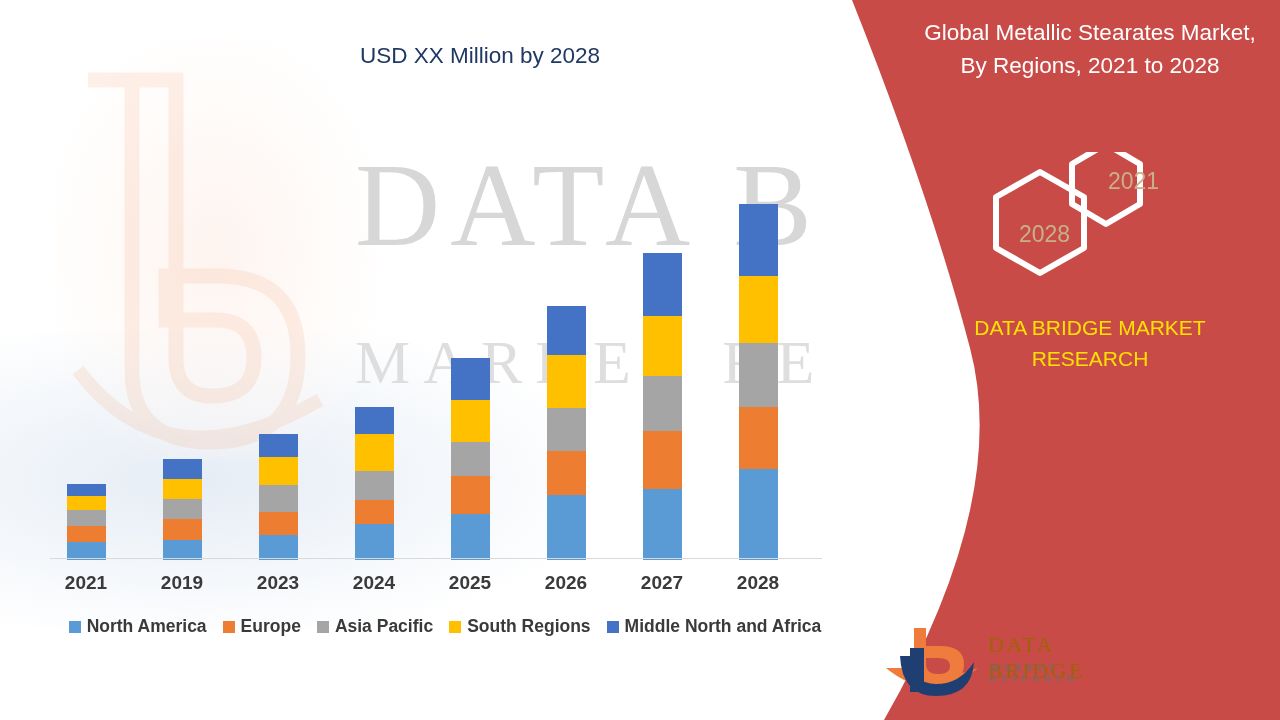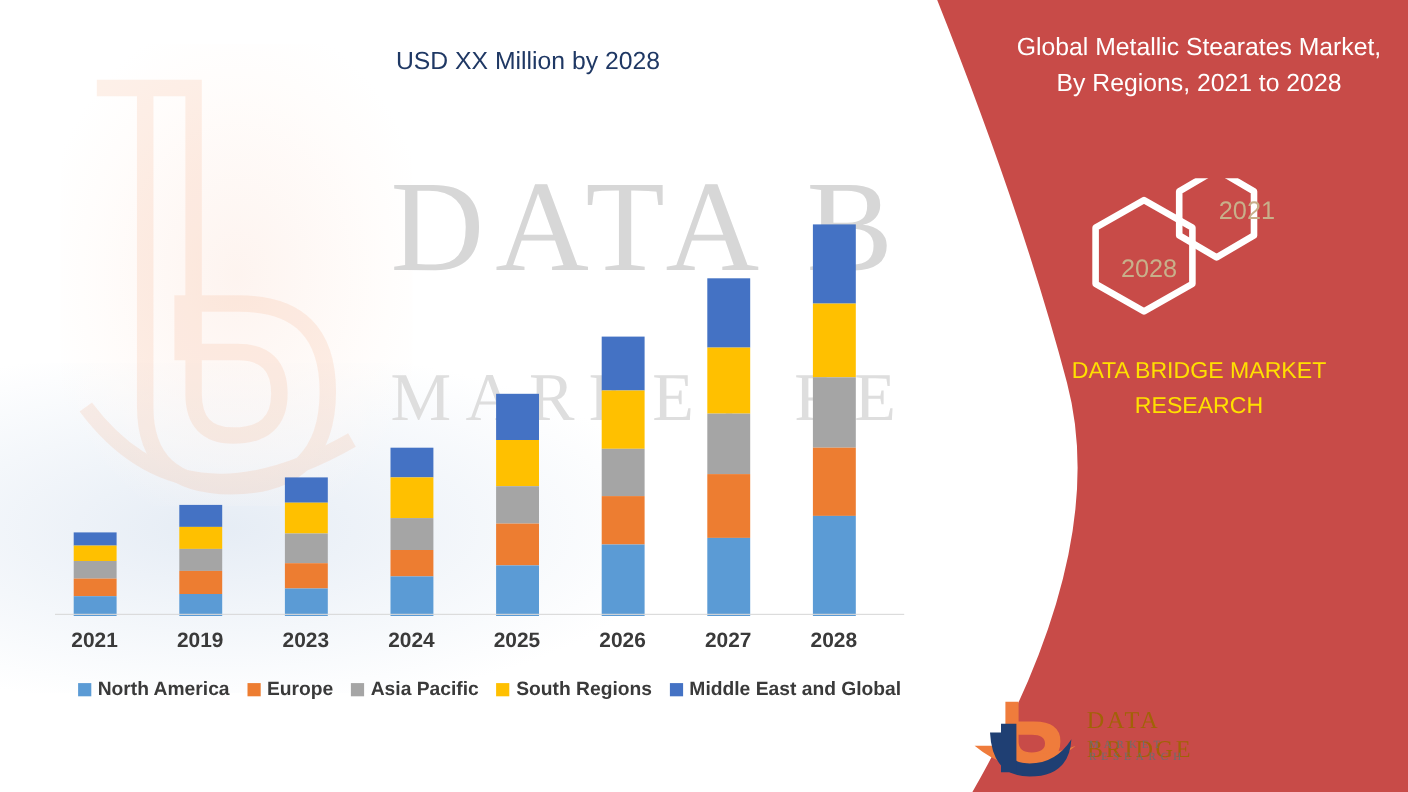--- a/index.html
+++ b/index.html
@@ -82,21 +82,21 @@
   .legend-item{ display:flex; align-items:center; gap:6px; }
   .legend-swatch{ width:12px; height:12px; display:block; flex:0 0 auto; }
   .legend-label{ font-size:17.5px; color:#3a3a3a; font-weight:700; white-space:nowrap; }
 
   
   #right-panel{
     position:absolute; left:0; top:0; width:1280px; height:720px;
     pointer-events:none;
   }
   #right-content{
-    position:absolute; left:900px; top:12px; width:380px; height:589px;
+    position:absolute; left:900px; top:2px; width:380px; height:589px;
   }
   #panel-title{
     position:absolute; left:0; top:14px; width:380px; text-align:center;
     color:#ffffff; font-size:22.5px; line-height:33px; font-weight:400;
     padding:0 6px;
   }
   #hex-wrap{ position:absolute; left:0; top:150px; width:380px; height:140px; }
   .hex-label{
     position:absolute; color:#c8b08a; font-size:23px; font-weight:400;
     font-family:"Liberation Sans", sans-serif;
@@ -219,21 +219,21 @@
       <span class="legend-item">
         <span class="legend-swatch" style="background: rgb(165, 165, 165);"></span>
         <span class="legend-label">Asia Pacific</span>
       </span>
       <span class="legend-item">
         <span class="legend-swatch" style="background: rgb(255, 192, 0);"></span>
         <span class="legend-label">South Regions</span>
       </span>
       <span class="legend-item">
         <span class="legend-swatch" style="background: rgb(68, 114, 196);"></span>
-        <span class="legend-label">Middle East and Global</span>
+        <span class="legend-label">Middle North and Africa</span>
       </span>
     </div>
 </div>
 
 <svg id="right-panel" viewBox="0 0 1280 720" width="1280" height="720" preserveAspectRatio="none">
   <path d="M852 0 L1280 0 L1280 720 L884 720 Q1010 500 970 348 Q930 196 852 0 Z" fill="#c84b48"></path>
 </svg>
 
 <div id="right-content">
 

